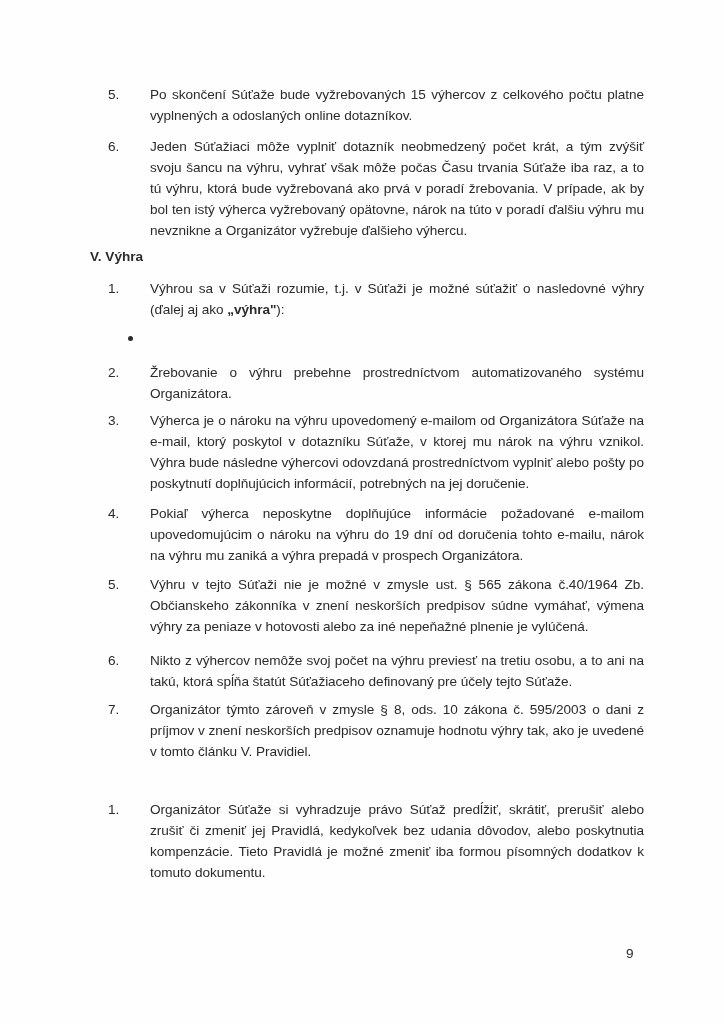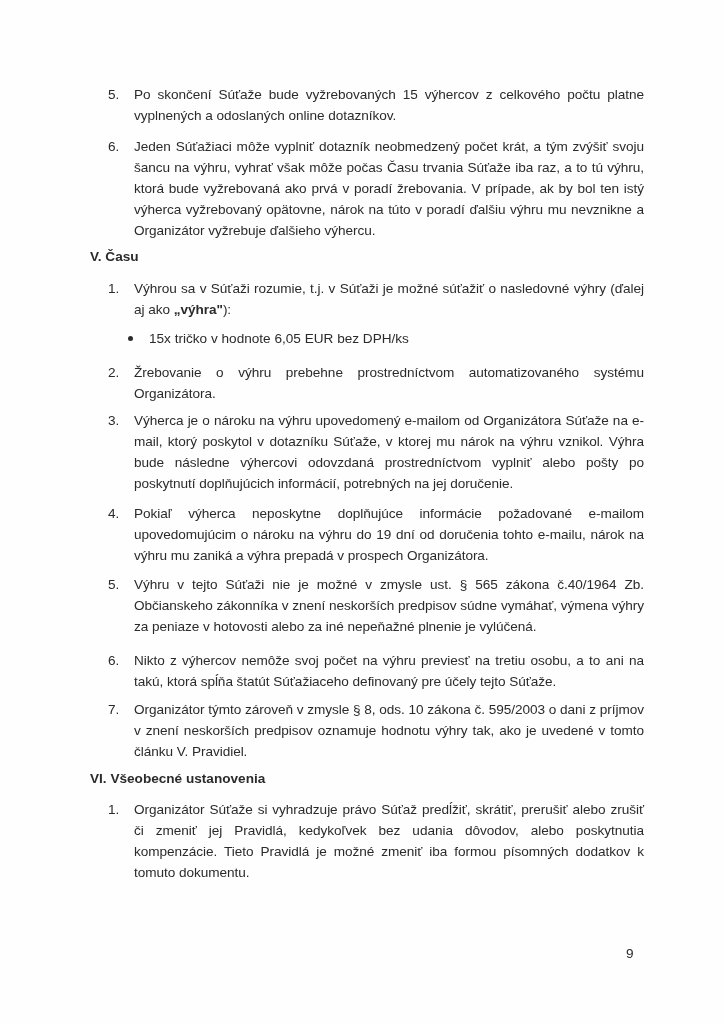--- a/index.html
+++ b/index.html
@@ -33,21 +33,21 @@
       position: absolute;
       left: 108px;
       width: 536px;
     }
     .item .num {
       position: absolute;
       left: 0;
       top: 0;
     }
     .item .txt {
-      margin-left: 26px;
+      margin-left: 42px;
       text-align: justify;
       display: block;
     }
     .heading {
       position: absolute;
       left: 90px;
       font-weight: bold;
       font-size: 13.6px;
       line-height: 21px;
     }
@@ -85,29 +85,29 @@
   <div class="item block" style="top:84px;">
     <span class="num">5.</span>
     <span class="txt">Po skončení Súťaže bude vyžrebovaných 15 výhercov z celkového počtu platne vyplnených a odoslaných online dotazníkov.</span>
   </div>
 
   <div class="item block" style="top:136px;">
     <span class="num">6.</span>
     <span class="txt">Jeden Súťažiaci môže vyplniť dotazník neobmedzený počet krát, a tým zvýšiť svoju šancu na výhru, vyhrať však môže počas Času trvania Súťaže iba raz, a to tú výhru, ktorá bude vyžrebovaná ako prvá v poradí žrebovania. V prípade, ak by bol ten istý výherca vyžrebovaný opätovne, nárok na túto v poradí ďalšiu výhru mu nevznikne a Organizátor vyžrebuje ďalšieho výhercu.</span>
   </div>
 
-  <div class="heading" style="top:246px;">V. Času</div>
+  <div class="heading" style="top:246px;">V. Výhra</div>
 
   <div class="item block" style="top:278px;">
     <span class="num">1.</span>
     <span class="txt"><span>Výhrou sa v Súťaži rozumie, t.j. v Súťaži je možné súťažiť o nasledovné výhry (ďalej aj ako </span><b>„výhra"</b><span>):</span></span>
   </div>
 
   <div class="bullet" style="top:328px;">
-    <span class="dot"></span><span>15x tričko v hodnote 6,05 EUR bez DPH/ks</span>
+    <span class="dot"></span>
   </div>
 
   <div class="item block" style="top:362px;">
     <span class="num">2.</span>
     <span class="txt">Žrebovanie o výhru prebehne prostredníctvom automatizovaného systému Organizátora.</span>
   </div>
 
   <div class="item block" style="top:410px;">
     <span class="num">3.</span>
     <span class="txt">Výherca je o nároku na výhru upovedomený e-mailom od Organizátora Súťaže na e-mail, ktorý poskytol v dotazníku Súťaže, v ktorej mu nárok na výhru vznikol. Výhra bude následne výhercovi odovzdaná prostredníctvom vyplniť alebo pošty po poskytnutí doplňujúcich informácií, potrebných na jej doručenie.</span>
@@ -126,21 +126,20 @@
   <div class="item block" style="top:650px;">
     <span class="num">6.</span>
     <span class="txt">Nikto z výhercov nemôže svoj počet na výhru previesť na tretiu osobu, a to ani na takú, ktorá spĺňa štatút Súťažiaceho definovaný pre účely tejto Súťaže.</span>
   </div>
 
   <div class="item block" style="top:699px;">
     <span class="num">7.</span>
     <span class="txt">Organizátor týmto zároveň v zmysle § 8, ods. 10 zákona č. 595/2003 o dani z príjmov v znení neskorších predpisov oznamuje hodnotu výhry tak, ako je uvedené v tomto článku V. Pravidiel.</span>
   </div>
 
-  <div class="heading" style="top:768px;">VI. Všeobecné ustanovenia</div>
 
   <div class="item block" style="top:799px;">
     <span class="num">1.</span>
     <span class="txt">Organizátor Súťaže si vyhradzuje právo Súťaž predĺžiť, skrátiť, prerušiť alebo zrušiť či zmeniť jej Pravidlá, kedykoľvek bez udania dôvodov, alebo poskytnutia kompenzácie. Tieto Pravidlá je možné zmeniť iba formou písomných dodatkov k tomuto dokumentu.</span>
   </div>
 
   <div class="page-num">9</div>
 </div>
 
 </body></html>

